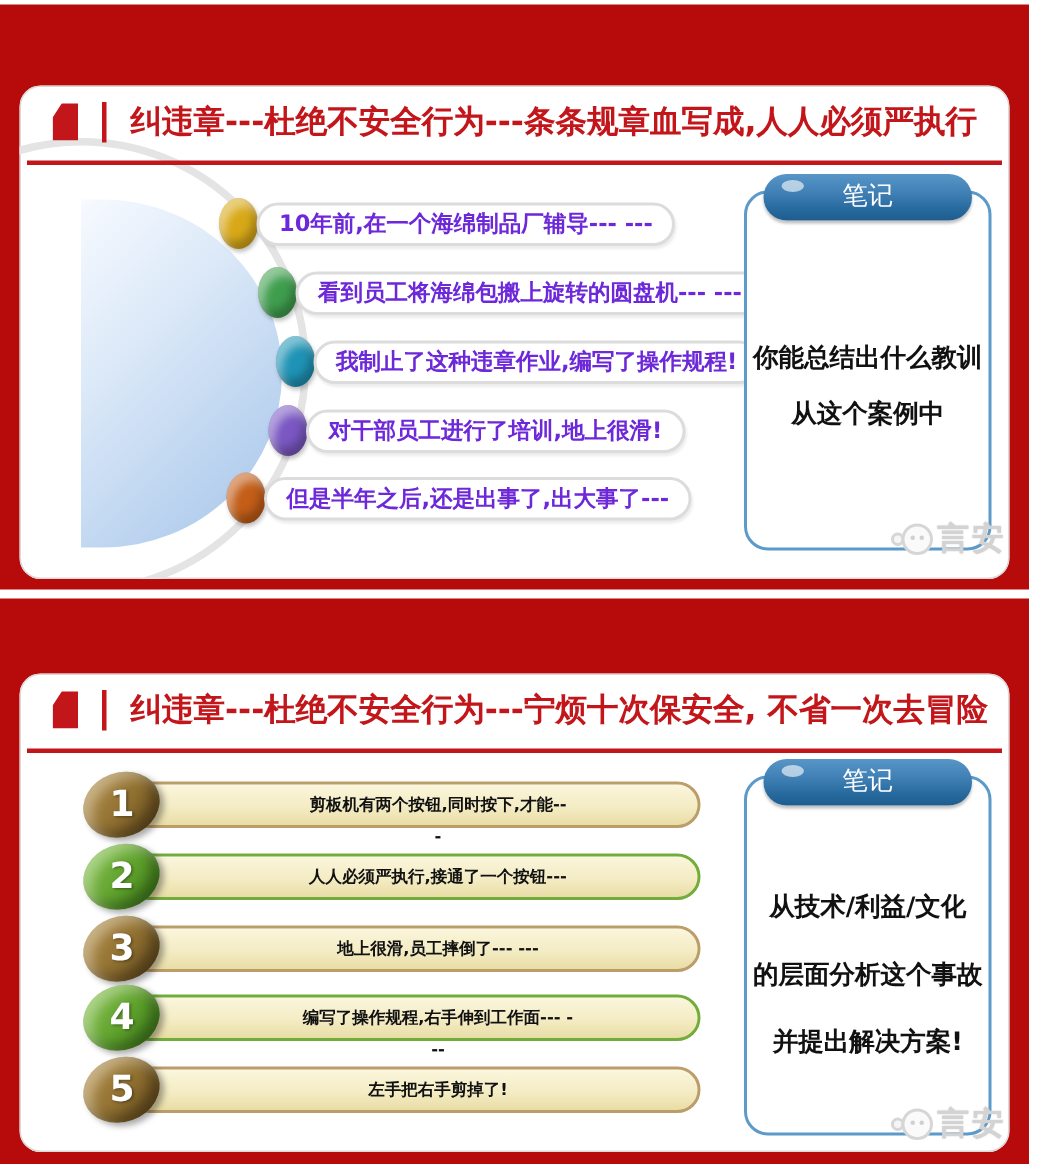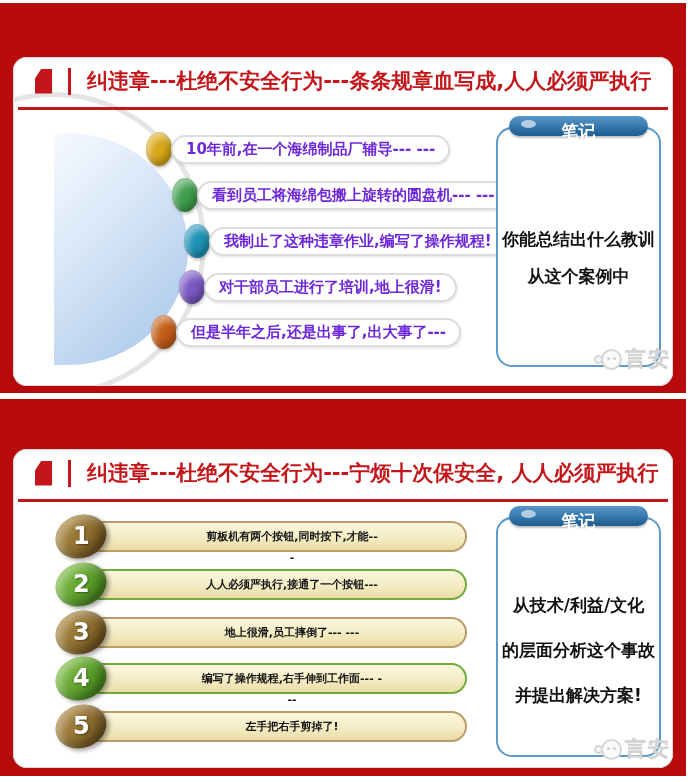--- a/index.html
+++ b/index.html
@@ -30,24 +30,24 @@
            box-shadow:inset 4px 6px 6px rgba(255,255,255,.45), inset -3px -5px 6px rgba(0,0,0,.28), 1px 2px 3px rgba(0,0,0,.25); }
   .b-pill { position:absolute; background:#ffffff; border:2px solid #dcdcdc; border-radius:16px;
             padding:0 13px; height:29px; line-height:25px; white-space:nowrap;
             font-size:15px; font-weight:bold; color:#6d28d9; box-shadow:1px 2px 2px rgba(0,0,0,.08); }
 
   
   .note-box { position:absolute; left:483px; width:165px; background:#ffffff;
               border:2px solid #5b9ac9; border-radius:16px; z-index:7; }
   #note-box1 { top:70px;  height:240px; }
   #note-box2 { top:68px;  height:240px; }
-  .note-pill { position:absolute; left:11px; right:11px; top:-13px; height:20px;
+  .note-pill { position:absolute; left:11px; right:11px; top:-13px; height:31px;
                background:linear-gradient(#5896c8 0%,#3d7db2 45%,#276a9e 75%,#1e5c8e 100%);
                border-radius:16px; text-align:center; line-height:30px;
-               color:#ffffff; font-size:17px; font-weight:bold; box-shadow:0 2px 2px rgba(0,0,0,.25); }
+               color:#ffffff; font-size:17px; font-weight:normal; box-shadow:0 2px 2px rgba(0,0,0,.25); }
   .pill-gloss { position:absolute; left:12px; top:4px; width:15px; height:8px; border-radius:50%;
                 background:rgba(255,255,255,.6); }
   .note-body { position:absolute; left:2px; right:2px; text-align:center; font-weight:bold; color:#111; }
   #note-body1 { top:92px;  font-size:17px; }
   #note-body1 span { display:block; line-height:37px; }
   #note-body2 { top:64px;  font-size:17px; }
   #note-body2 span { display:block; line-height:45px; }
 
   .watermark { position:absolute; right:-12px; bottom:-8px; display:flex; align-items:center; z-index:9; }
   .wm-bubble { width:9px; height:9px; border-radius:50%; background:#f6f6f6; border:2px solid #d6d6d6; margin-right:-2px; }
@@ -116,21 +116,21 @@
       </div>
     </aside>
   </div>
 </section>
 
 <section class="panel" id="panel2">
   <div class="content" id="content2">
     <div class="title-row">
       <span class="doc-icon"></span>
       <span class="doc-bar"></span>
-      <span class="slide-title">纠违章---杜绝不安全行为---宁烦十次保安全, 人人必须严执行</span>
+      <span class="slide-title">纠违章---杜绝不安全行为---宁烦十次保安全, 不省一次去冒险</span>
     </div>
     <div class="title-underline"></div>
     <div id="items2">
         <div class="num-row" style="top: 72px;">
           <div class="num-bar brown">
             <div class="bar-text">
               <span>剪板机有两个按钮,同时按下,才能--</span>
               <span>-</span>
             </div>
           </div>

